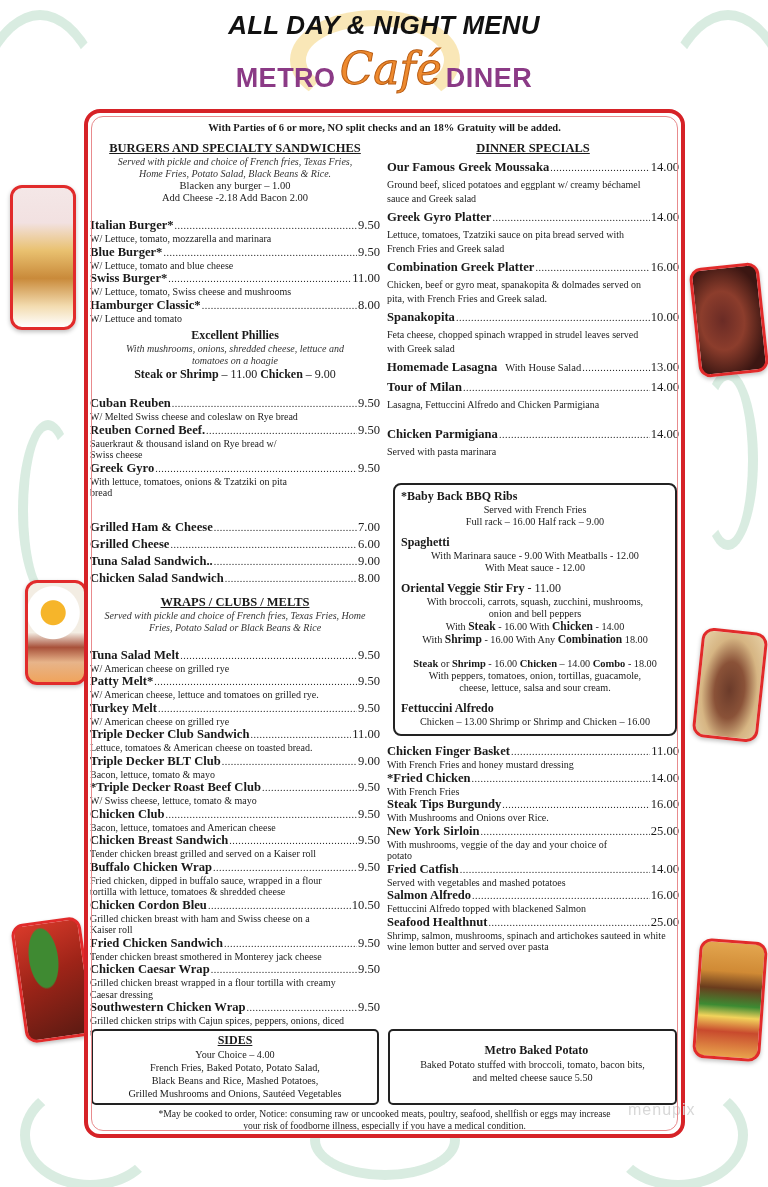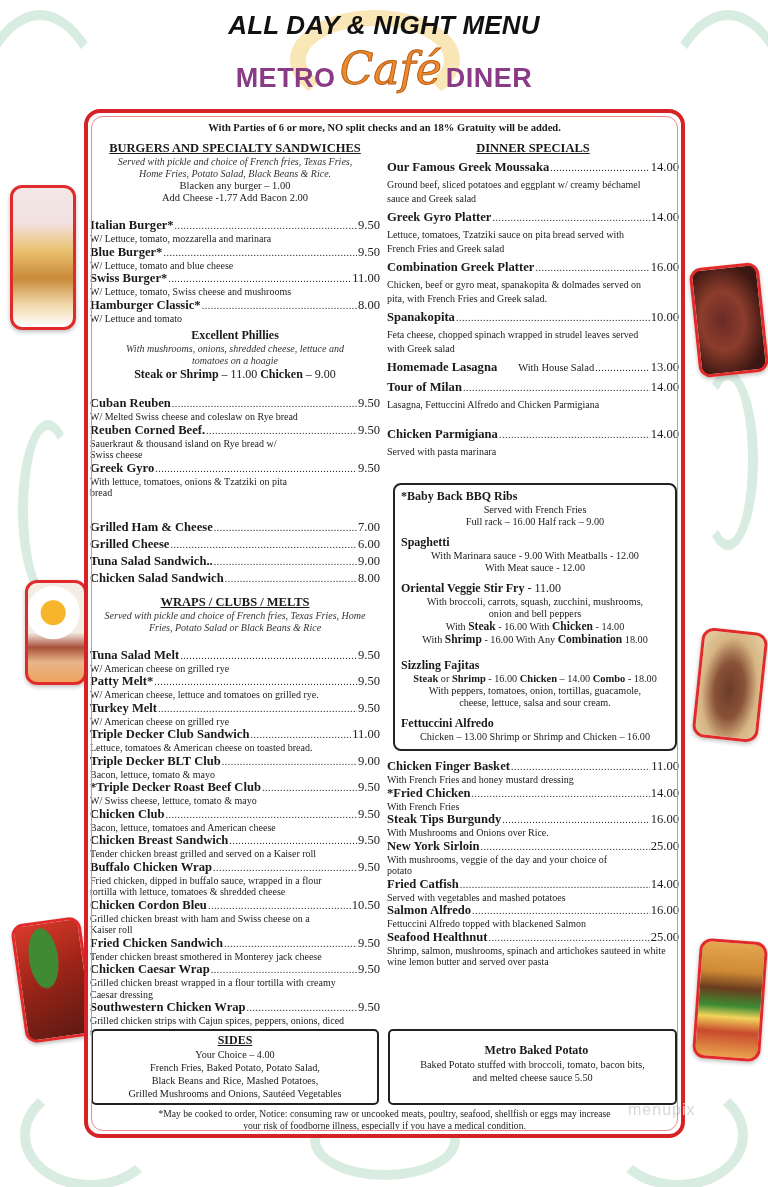--- a/index.html
+++ b/index.html
@@ -50,21 +50,21 @@
   .big-line .reg { font-weight: normal; }
 
   .item { width: 100%; }
   .item-row { display: flex; align-items: baseline; font-size: 12.6px; line-height: 14px; }
   .item-name { font-weight: bold; white-space: nowrap; }
   .item-dots { flex: 1; overflow: hidden; white-space: nowrap; font-size: 10px; margin: 0 1px; letter-spacing: 0.5px; }
   .item-dots::after { content: "........................................................................................................................................................"; }
   .item-price { white-space: nowrap; font-size: 12.6px; }
   .item-desc { font-size: 10px; line-height: 11.5px; color: #222; }
   .item-desc.tall { line-height: 13.5px; }
-  .inline-note { font-weight: normal; font-size: 10.5px; margin-left: 21px; }
+  .inline-note { font-weight: normal; font-size: 10.5px; margin-left: 8px; }
 
   .gap-s { height: 4px; }
   .gap-m { height: 8px; }
   .gap-l { height: 14px; }
 
   
   .spbox { border: 2px solid #222; border-radius: 8px; padding: 4px 6px 6px; margin: 6px 2px 0 6px; }
   .sp-title { text-align: left; font-weight: bold; font-size: 12px; line-height: 15px; }
   .sp-line { text-align: center; font-size: 10.2px; line-height: 12px; }
   .sp-line b { font-size: 11.5px; }
@@ -110,21 +110,21 @@
 </div>
 
 <div class="frame">
   <div class="notice">With Parties of 6 or more, NO split checks and an 18% Gratuity will be added.</div>
 
   <div class="col col-left">
     <div class="sec-title">BURGERS AND SPECIALTY SANDWICHES</div>
     <div class="sec-sub">Served with pickle and choice of French fries, Texas Fries,</div>
     <div class="sec-sub">Home Fries, Potato Salad, Black Beans &amp; Rice.</div>
     <div class="sec-note">Blacken any burger – 1.00</div>
-    <div class="sec-note">Add Cheese -1.77 Add Bacon 2.00</div>
+    <div class="sec-note">Add Cheese -2.18 Add Bacon 2.00</div>
     <div class="gap-l"></div>
 
     <div class="item">
       <div class="item-row">
           <span class="item-name">Italian Burger*</span>
           <span class="item-dots"></span>
           <span class="item-price">9.50</span>
         </div>
       <div class="item-desc">W/ Lettuce, tomato, mozzarella and marinara</div>
     </div>
@@ -420,21 +420,20 @@
       <div class="sp-line">
         <span>With</span>
         <b>Shrimp</b>
         <span>- 16.00</span>
         <span>With Any</span>
         <b>Combination</b>
         <span>18.00</span>
       </div>
       <div class="sp-gap" style="height:12px"></div>
 
-      <div class="sp-title">Sizzling Fajitas</div>
       <div class="sp-line tight">
         <b>Steak</b>
         <span>or</span>
         <b>Shrimp</b>
         <span>- 16.00</span>
         <b>Chicken</b>
         <span>– 14.00</span>
         <b>Combo</b>
         <span>- 18.00</span>
       </div>

